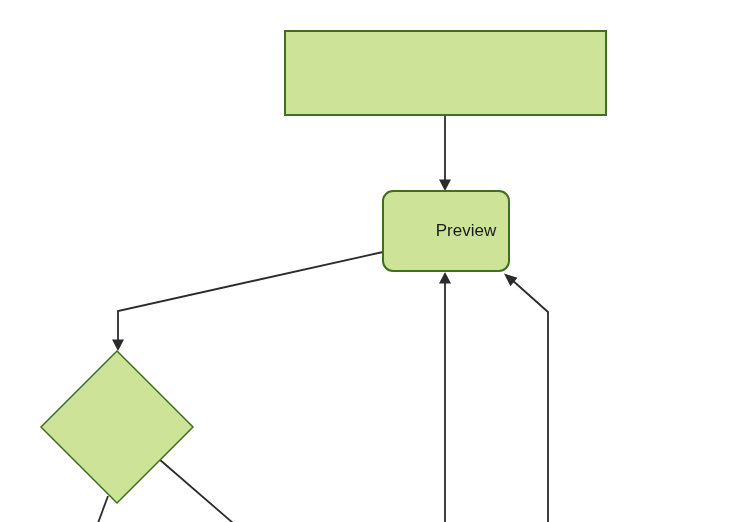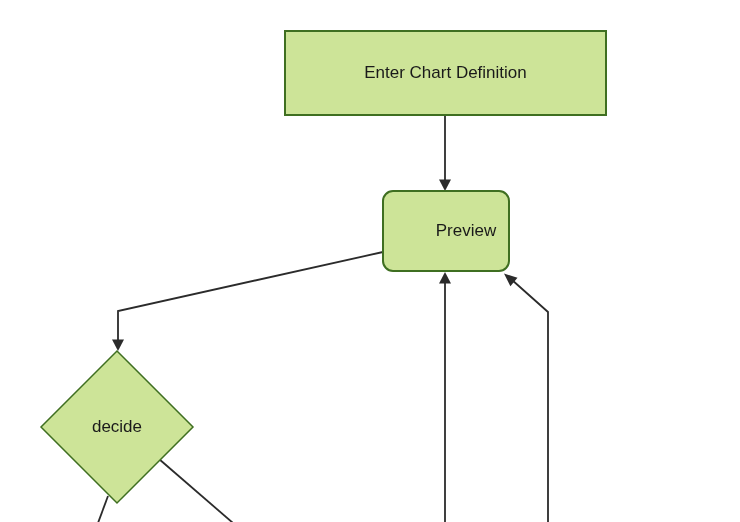--- a/index.html
+++ b/index.html
@@ -64,19 +64,17 @@
 
     <path class="edge" d="M108,496 L98,523"></path>
 
     <path class="edge" d="M159,459 L233,523"></path>
 
     <rect class="node" x="285" y="31" width="321" height="84"></rect>
     <rect class="node" x="383" y="191" width="126" height="80" rx="10" ry="10"></rect>
     <polygon class="node diamond" points="117,351 193,427 117,503 41,427"></polygon>
   </svg>
 
-  <div class="label" style="left:285px; top:31px; width:321px; height:84px;">Enter Chart Definition</div>
 
   <div class="label" style="left:383px; top:191px; width:126px; height:80px;padding-left:40px;">Preview</div>
 
-  <div class="label" style="left:41px; top:351px; width:152px; height:152px;">decide</div>
 
 </div>
 
 </body></html>

